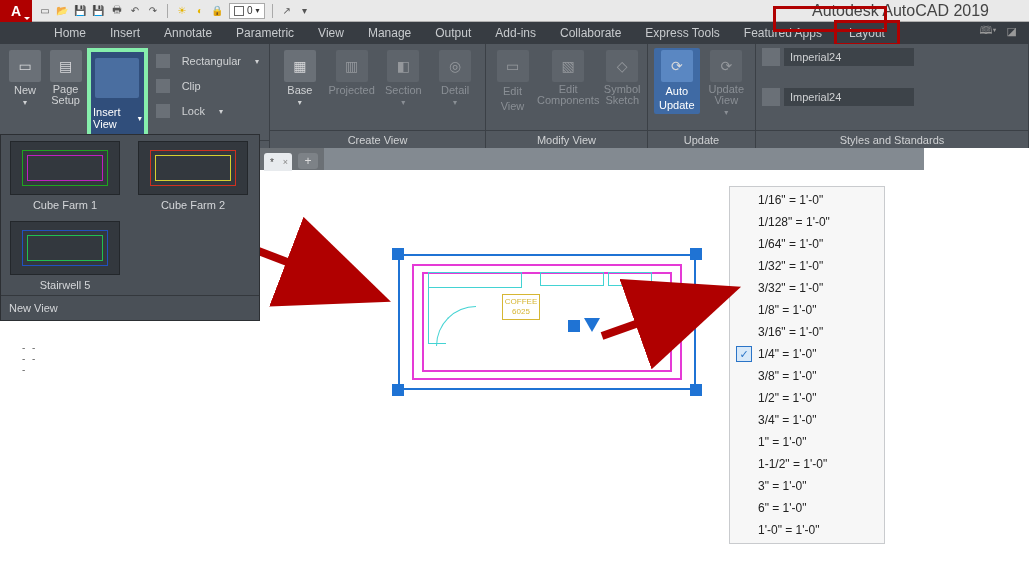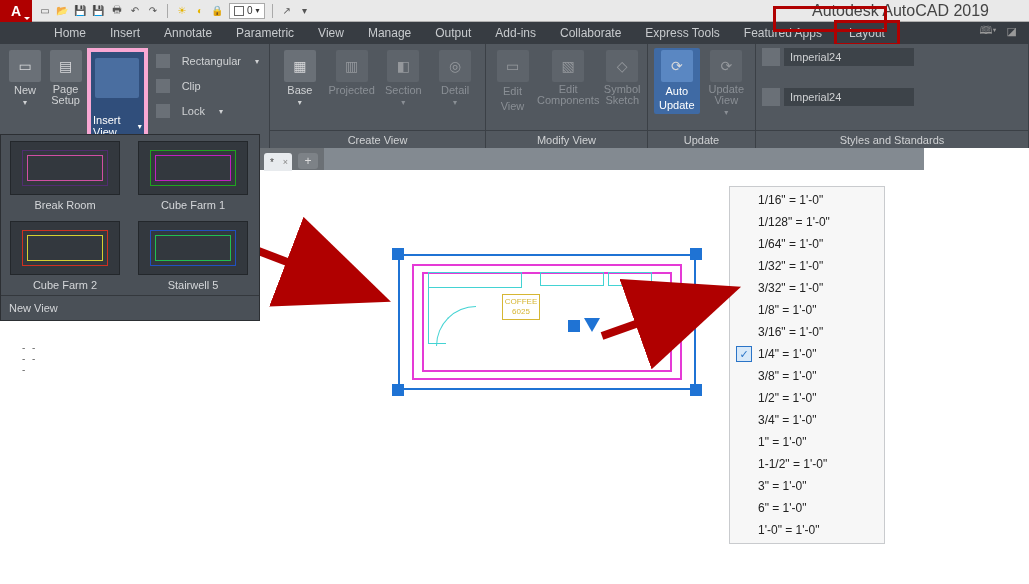--- a/index.html
+++ b/index.html
@@ -20,21 +20,21 @@
   .tabs-end span{font-size:11px;color:#999;}
   
   .ribbon{background:#52585f;display:flex;height:104px;position:relative;}
   .panel{display:flex;flex-direction:column;border-right:1px solid #3b4046;}
   .panel-body{flex:1;display:flex;align-items:flex-start;padding:4px 6px 0;gap:4px;}
   .panel-label{height:18px;font-size:11px;color:#d0d2d4;text-align:left;border-top:1px solid #3b4046;display:flex;align-items:center;justify-content:center;}
   .bigbtn{width:48px;display:flex;flex-direction:column;align-items:center;color:#d0d2d4;font-size:11px;text-align:center;gap:2px;padding-top:2px;}
   .bigbtn.disabled{color:#8a8f95;}
   .bigbtn .bicon{width:32px;height:32px;background:#6a7077;border-radius:2px;display:flex;align-items:center;justify-content:center;font-size:14px;color:#d7d8da;}
   .bigbtn.disabled .bicon{opacity:.5;}
-  .insert-wrap{border:4px solid #f9a8d4;background:#304e7b;padding:6px 2px 6px;display:flex;flex-direction:column;align-items:center;gap:16px;}
+  .insert-wrap{border:4px solid #86efac;background:#304e7b;padding:6px 2px 6px;display:flex;flex-direction:column;align-items:center;gap:8px;}
   .insert-wrap .bicon{width:44px;height:40px;background:#4a6ea0;border-radius:2px;}
   .insert-wrap .lbl{color:#fff;font-size:11px;display:flex;align-items:center;gap:3px;}
   .smallstack{display:flex;flex-direction:column;gap:3px;padding-top:2px;}
   .smallbtn{display:flex;align-items:center;gap:12px;color:#d0d2d4;font-size:11px;height:22px;padding:0 4px;}
   .smallbtn .sicon{width:14px;height:14px;background:#6a7077;}
   .stylebox{background:#3d4349;color:#d0d2d4;font-size:11px;padding:2px 6px;width:130px;height:18px;display:flex;align-items:center;}
   
   .doctab-row{height:22px;background:#6b7075;display:flex;align-items:center;}
   .doctab{background:#e8ebee;color:#444;font-size:10px;padding:0 18px 0 6px;height:18px;display:flex;align-items:center;border-radius:3px 3px 0 0;margin-left:4px;position:relative;top:3px;}
   .doctab .x{position:absolute;right:4px;font-size:9px;color:#888;}
@@ -245,28 +245,20 @@
       <span class="x">×</span>
     </div>
   <div class="addtab">+</div>
   <div class="rest"></div>
 </div>
 
 <div class="gallery">
   <div class="gallery-grid" id="gallery-grid">
       <div class="gal-item">
         <div class="gal-thumb">
-          <div style="width:80%;height:70%;border:1px solid #512d70;position:relative;">
-            <div style="position:absolute;inset:4px;border:1px solid #d04fa3;"></div>
-          </div>
-        </div>
-        <span>Break Room</span>
-      </div>
-      <div class="gal-item">
-        <div class="gal-thumb">
           <div style="width:80%;height:70%;border:1px solid #1fa51f;position:relative;">
             <div style="position:absolute;inset:4px;border:1px solid #c01fc0;"></div>
           </div>
         </div>
         <span>Cube Farm 1</span>
       </div>
       <div class="gal-item">
         <div class="gal-thumb">
           <div style="width:80%;height:70%;border:1px solid #cf3020;position:relative;">
             <div style="position:absolute;inset:4px;border:1px solid #d6d030;"></div>

